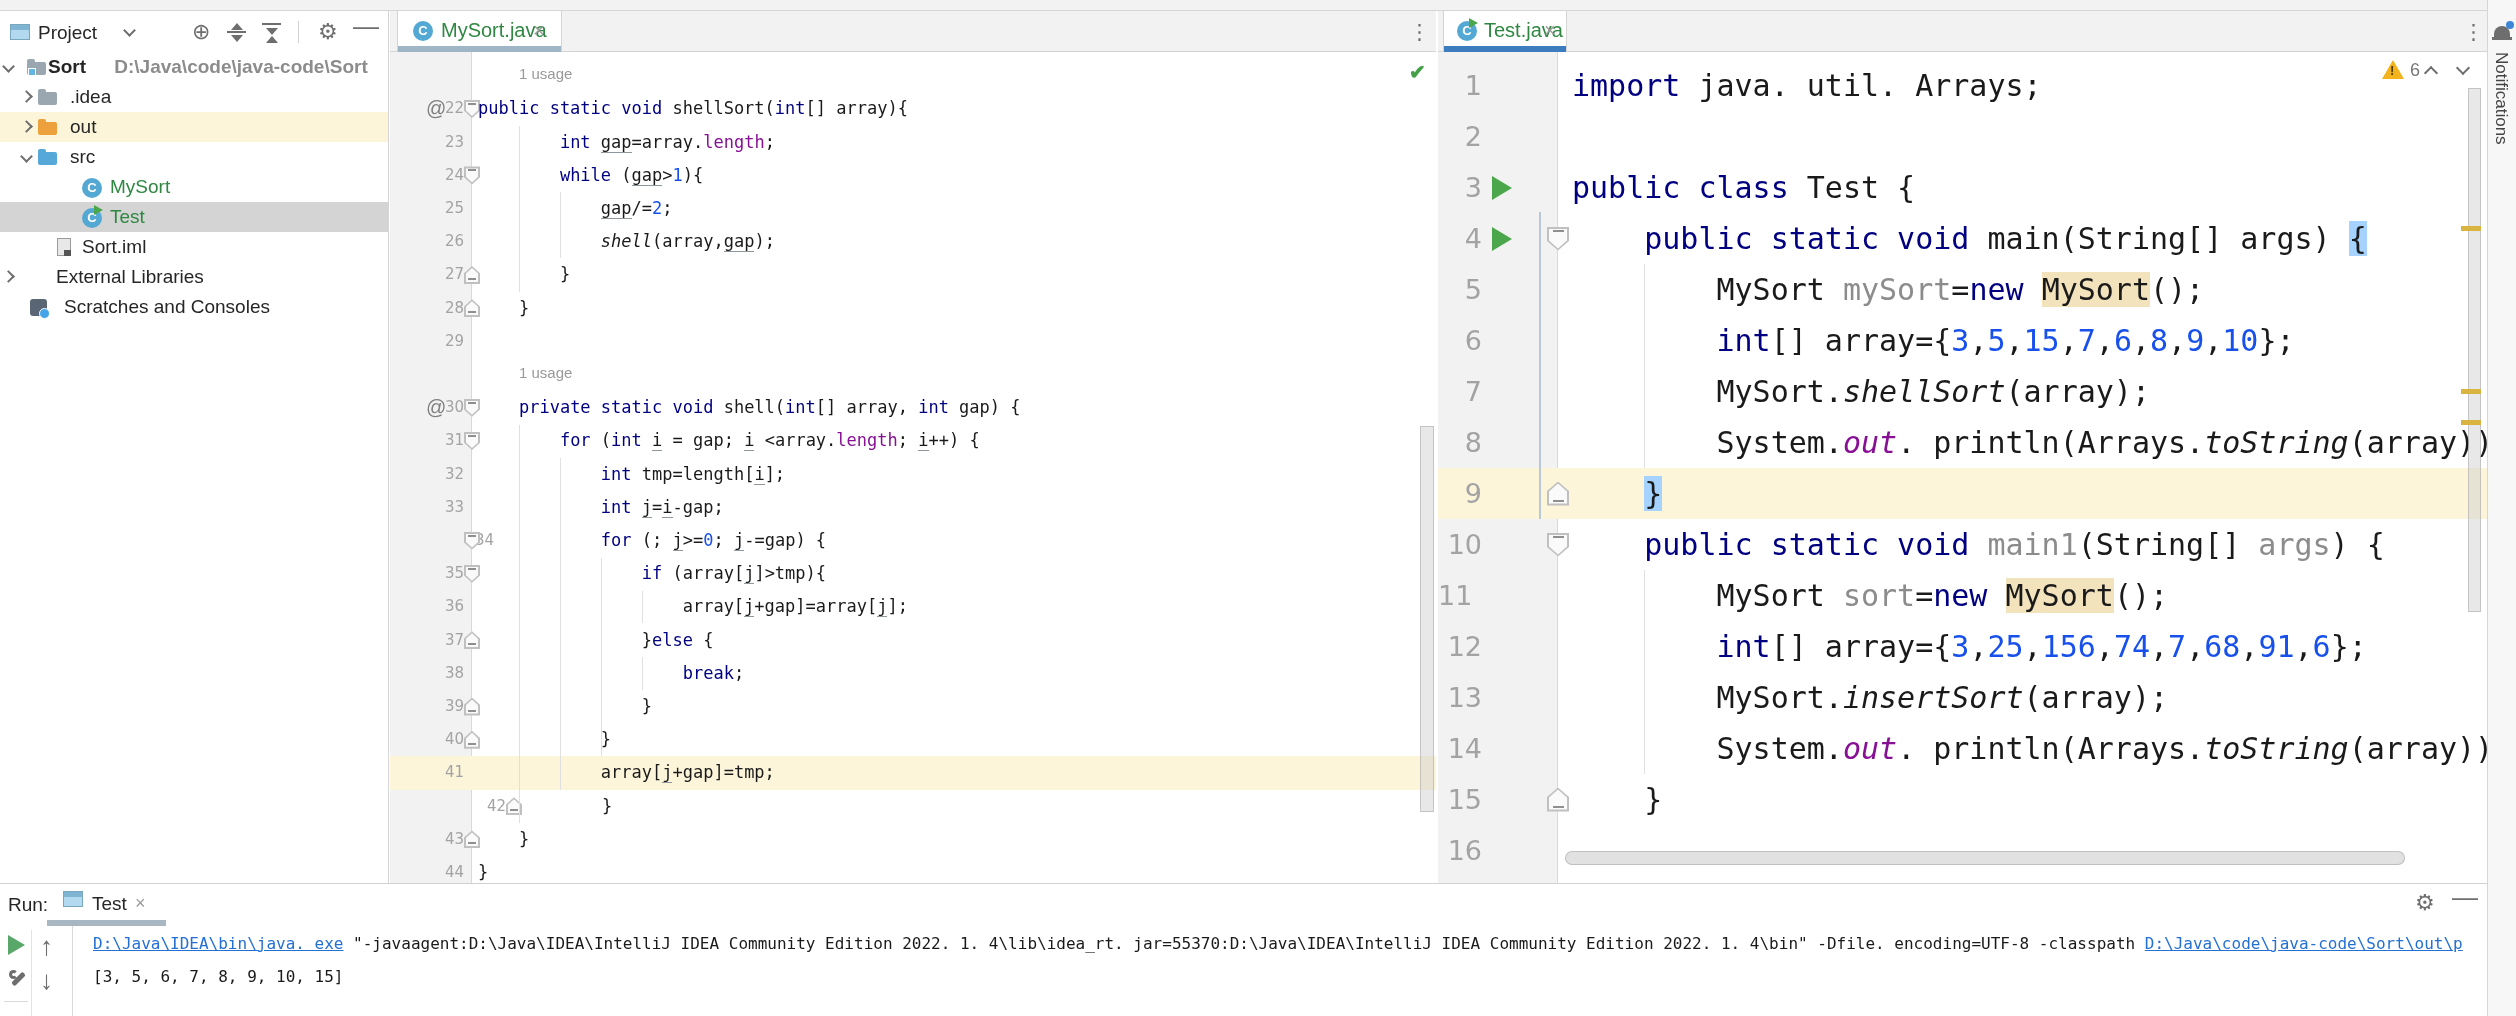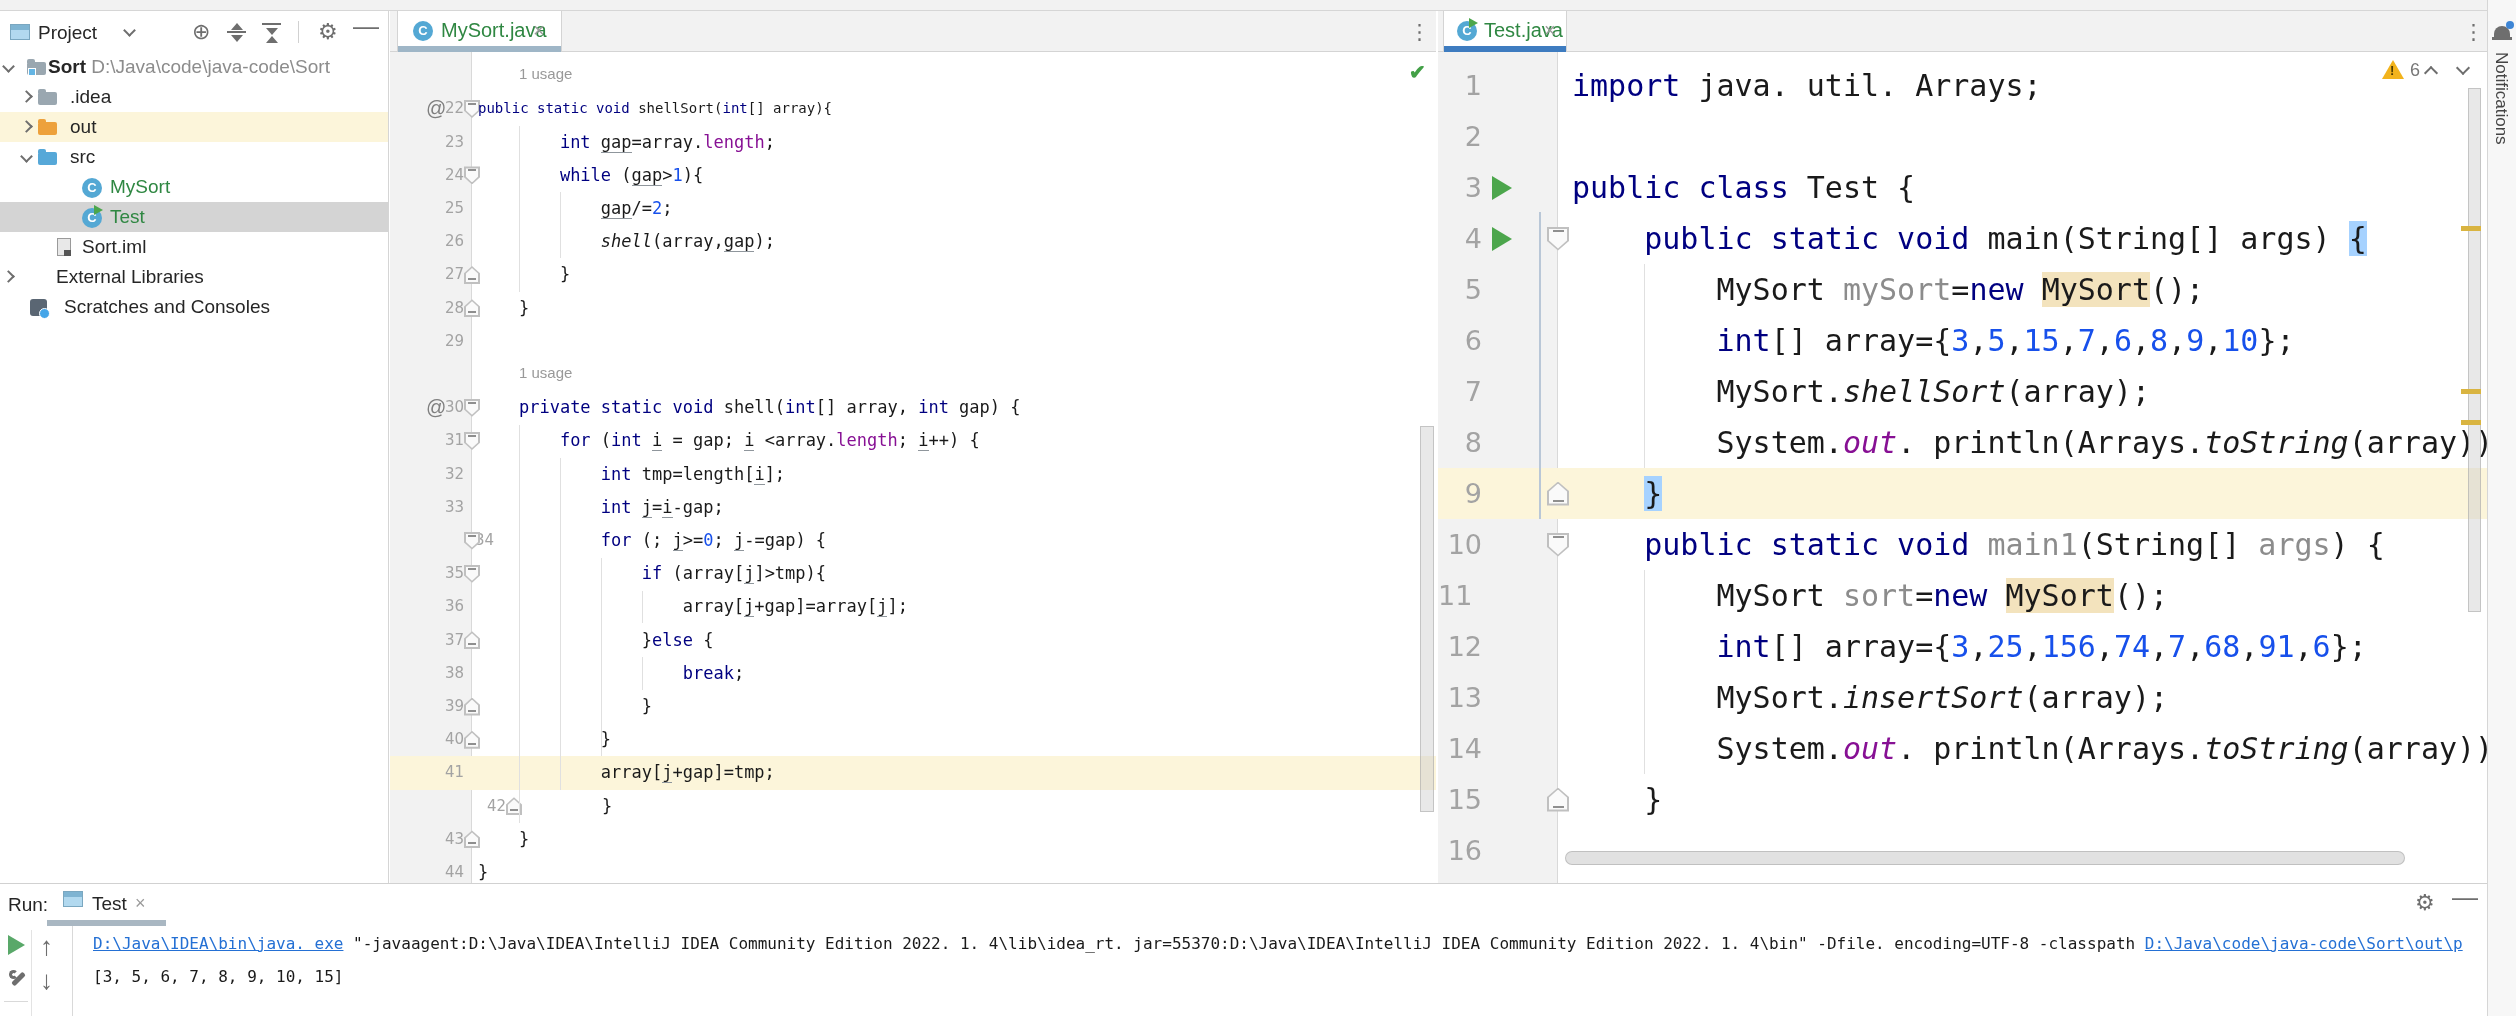--- a/index.html
+++ b/index.html
@@ -20,21 +20,21 @@
   .chev { position:absolute; width:9px; height:9px; border-right:2px solid #6e6e6e; border-bottom:2px solid #6e6e6e; }
   .chev.open { transform:rotate(45deg); }
   .chev.closed { transform:rotate(-45deg); }
   .tbico { position:absolute; color:#6e6e6e; font-size:22px; line-height:22px; top:10px; }
   .tree-row { position:absolute; left:0; width:388px; height:30px; }
   .tree-row.active { background:#fcf5da; }
   .tree-row.selected { background:#d4d4d4; }
   .t-label { position:absolute; top:4px; font-size:19px; color:#262626; white-space:pre; }
   .t-label.green { color:#2f8742; }
   .t-label.bold { font-weight:bold; }
-  .t-path { color:#8c8c8c; font-weight:normal; }
+  .t-path { color:#8c8c8c; font-weight:bold;margin-left:23px; }
   .t-chev { top:10px; }
   
   .ico { position:absolute; top:6px; width:20px; height:18px; }
   .folder { position:absolute; left:0; top:4px; width:19px; height:13px; border-radius:2px; }
   .folder:before { content:""; position:absolute; left:0; top:-3px; width:8px; height:4px; border-radius:2px 2px 0 0; background:inherit; }
   .fgray .folder { background:#9aa7b0; }
   .forange .folder { background:#eda13c; }
   .fblue .folder { background:#56a8d8; }
   .proj .folder { background:#9aa7b0; }
   .proj .mark { position:absolute; left:1px; top:10px; width:8px; height:8px; background:#64b5e4; border:1px solid #fff; }
@@ -218,21 +218,21 @@
           </div>
           <div class="row" style="top:7.200000000000003px;height:33.2px;">
           <div class="inlay" style="left:129px;top:6px;">1 usage</div>
           </div>
           <div class="row" style="top:40.400000000000006px;height:33.2px;line-height:33.2px;">
             <div class="lnum" style="right:0px;left:0;width:74px;text-align:right;font-size:15px;line-height:33.2px;">22</div>
             <div class="at" style="left:36px;font-size:20px;line-height:33.2px;">@</div>
             <div class="fold down" style="left:74px;top:7.600000000000001px;width:16px;height:18px;">
               <div class="dash" style="top:3px;height:2px;"></div>
             </div>
-            <div class="code" style="left:88px;font-size:14px;line-height:33.2px;"><span class="cs-k">public static void </span><span class="cs-p">shellSort(</span><span class="cs-k">int</span><span class="cs-p">[] array){</span></div>
+            <div class="code" style="left:88px;font-size:17px;line-height:33.2px;"><span class="cs-k">public static void </span><span class="cs-p">shellSort(</span><span class="cs-k">int</span><span class="cs-p">[] array){</span></div>
           </div>
           <div class="row" style="top:73.60000000000001px;height:33.2px;line-height:33.2px;">
             <div class="lnum" style="right:0px;left:0;width:74px;text-align:right;font-size:15px;line-height:33.2px;">23</div>
             <div class="code" style="left:88px;font-size:17px;line-height:33.2px;"><span class="cs-p">        </span><span class="cs-k">int </span><span class="cs-u">gap</span><span class="cs-p">=array.</span><span class="cs-f">length</span><span class="cs-p">;</span></div>
           </div>
           <div class="row" style="top:106.80000000000001px;height:33.2px;line-height:33.2px;">
             <div class="lnum" style="right:0px;left:0;width:74px;text-align:right;font-size:15px;line-height:33.2px;">24</div>
             <div class="fold down" style="left:74px;top:7.600000000000001px;width:16px;height:18px;">
               <div class="dash" style="top:3px;height:2px;"></div>
             </div>

